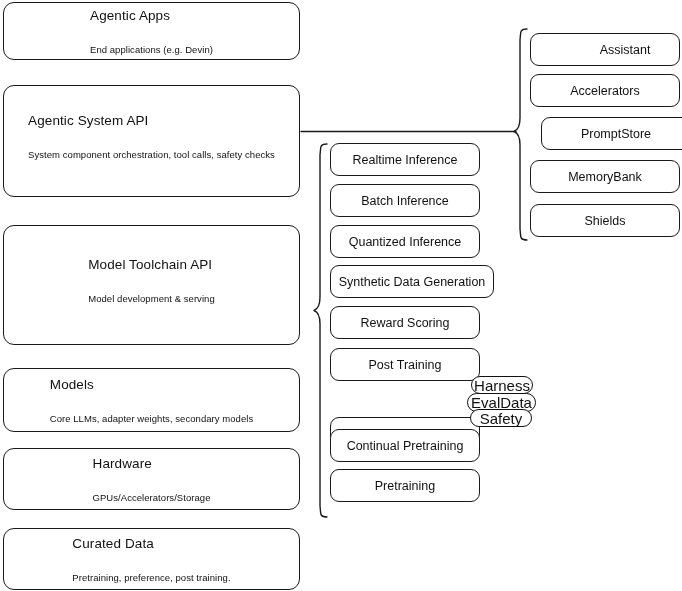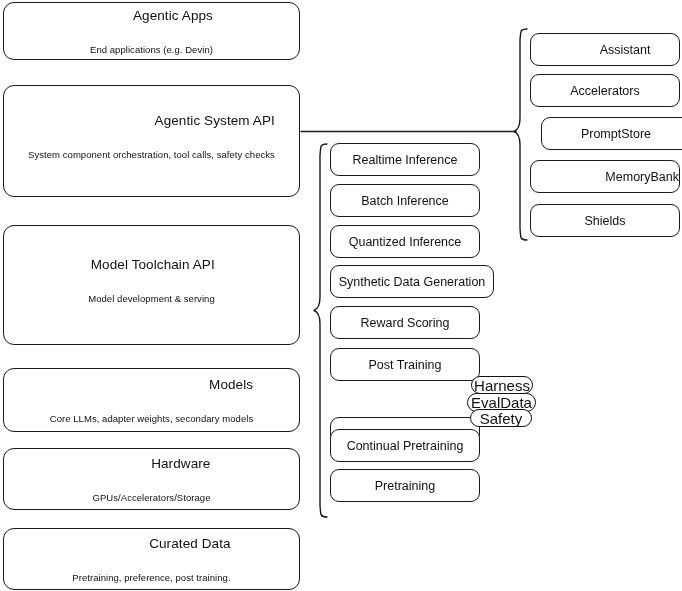--- a/index.html
+++ b/index.html
@@ -44,21 +44,21 @@
     letter-spacing: 0.05px;
   }
 
   
   .layer {
     align-items: center;
   }
   .layer .inner {
     display: flex;
     flex-direction: column;
-    align-items: flex-end;
+    align-items: flex-start;
   }
 
   
   .item-box {
     position: absolute;
     box-sizing: border-box;
     border: 1.4px solid #1a1a1a;
     border-radius: 9px;
     background: #ffffff;
     display: flex;
@@ -210,20 +210,20 @@
 
   <div class="item-box" style="left:530px; top:33px; width:150px; height:33px;padding-left:40px;">
     <span>Assistant</span>
   </div>
   <div class="item-box" style="left:530px; top:74px; width:150px; height:33px;">
     <span>Accelerators</span>
   </div>
   <div class="item-box" style="left:541px; top:117px; width:150px; height:33px;">
     <span>PromptStore</span>
   </div>
-  <div class="item-box" style="left:530px; top:160px; width:150px; height:33px;justify-content:flex-end;">
+  <div class="item-box" style="left:530px; top:160px; width:150px; height:33px;">
     <span>MemoryBank</span>
   </div>
   <div class="item-box" style="left:530px; top:204px; width:150px; height:33px;">
     <span>Shields</span>
   </div>
 
 </div>
 
 </body></html>

